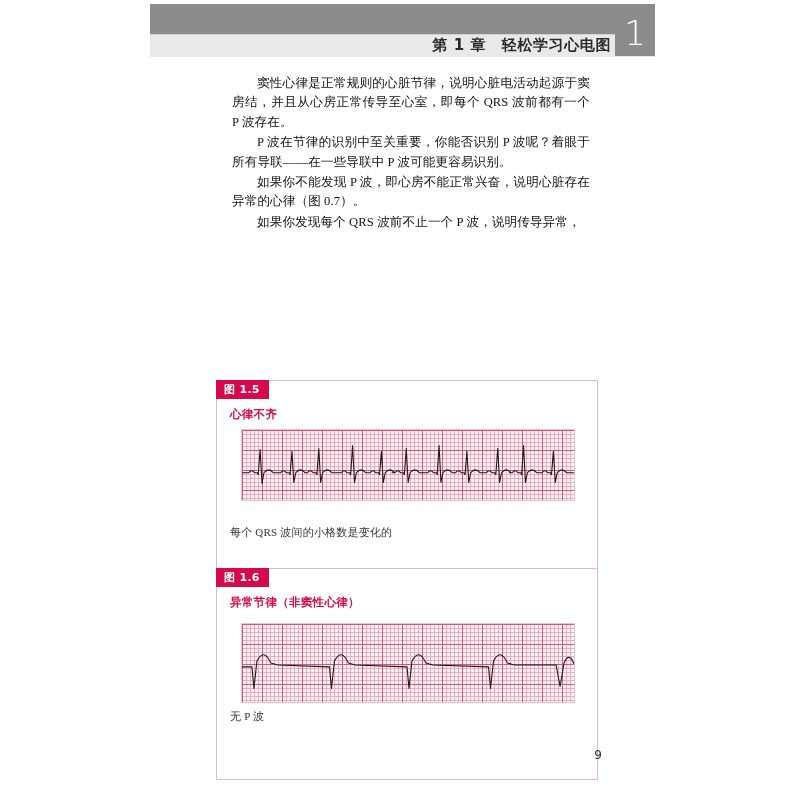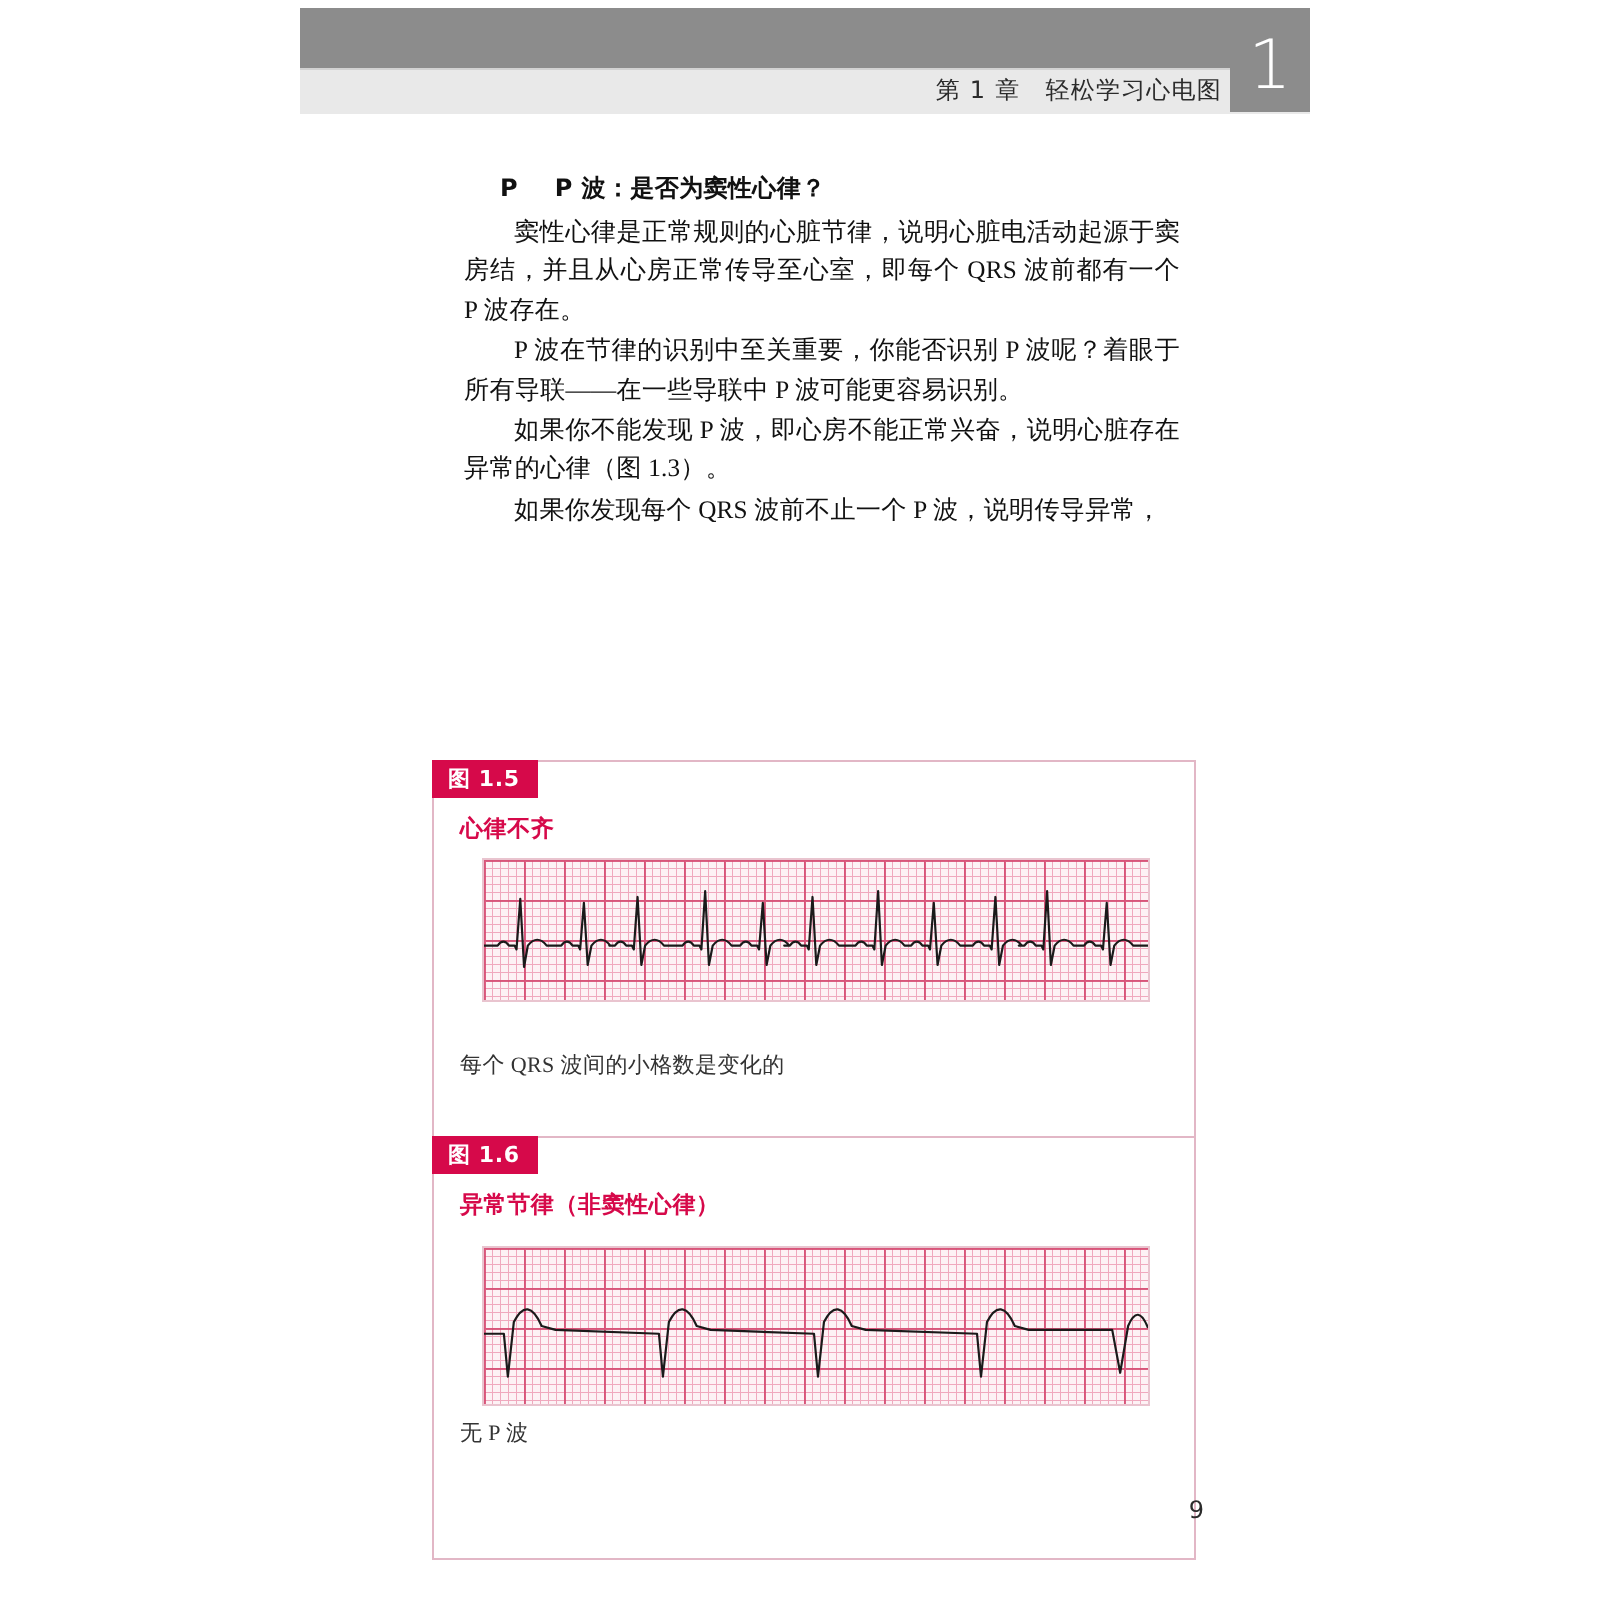--- a/index.html
+++ b/index.html
@@ -47,22 +47,22 @@
     background: #e9e9e9;
     border-top: 1px solid #d2d2d2;
   }
   #header-title {
     position: absolute;
     right: 44px;
     top: 31px;
     height: 20px;
     line-height: 20px;
     font-family: "DejaVu Sans", "Liberation Sans", sans-serif;
-    font-size: 12px;
-    font-weight: 400;
+    font-size: 15px;
+    font-weight: 700;
     color: #2b2b2b;
     letter-spacing: .6px;
     white-space: nowrap;
   }
   #chapter-tab {
     position: absolute;
     right: 0;
     top: 0;
     width: 40px;
     height: 52px;
@@ -217,24 +217,23 @@
     <div id="header-band-dark"></div>
     <div id="header-band-light"></div>
     <div id="header-title">第 1 章　轻松学习心电图</div>
     <div id="chapter-tab"></div>
     <div id="chapter-number">1</div>
   </div>
 
   <div id="text-column">
 
 
-    <h3 class="subhead second">P  P 波：是否为窦性心律？</h3>
     <p class="para">窦性心律是正常规则的心脏节律，说明心脏电活动起源于窦房结，并且从心房正常传导至心室，即每个 QRS 波前都有一个 P 波存在。</p>
     <p class="para">P 波在节律的识别中至关重要，你能否识别 P 波呢？着眼于所有导联——在一些导联中 P 波可能更容易识别。</p>
-    <p class="para">如果你不能发现 P 波，即心房不能正常兴奋，说明心脏存在异常的心律（图 1.3）。</p>
+    <p class="para">如果你不能发现 P 波，即心房不能正常兴奋，说明心脏存在异常的心律（图 0.7）。</p>
     <p class="para">如果你发现每个 QRS 波前不止一个 P 波，说明传导异常，</p>
   </div>
 
   <div class="figure-box" id="figure-1-5">
     <div class="figure-tag">图 1.5</div>
     <div class="figure-title">心律不齐</div>
 
     <div class="ecg-strip">
       <div class="ecg-grid-minor"></div>
       <div class="ecg-grid-major"></div>

